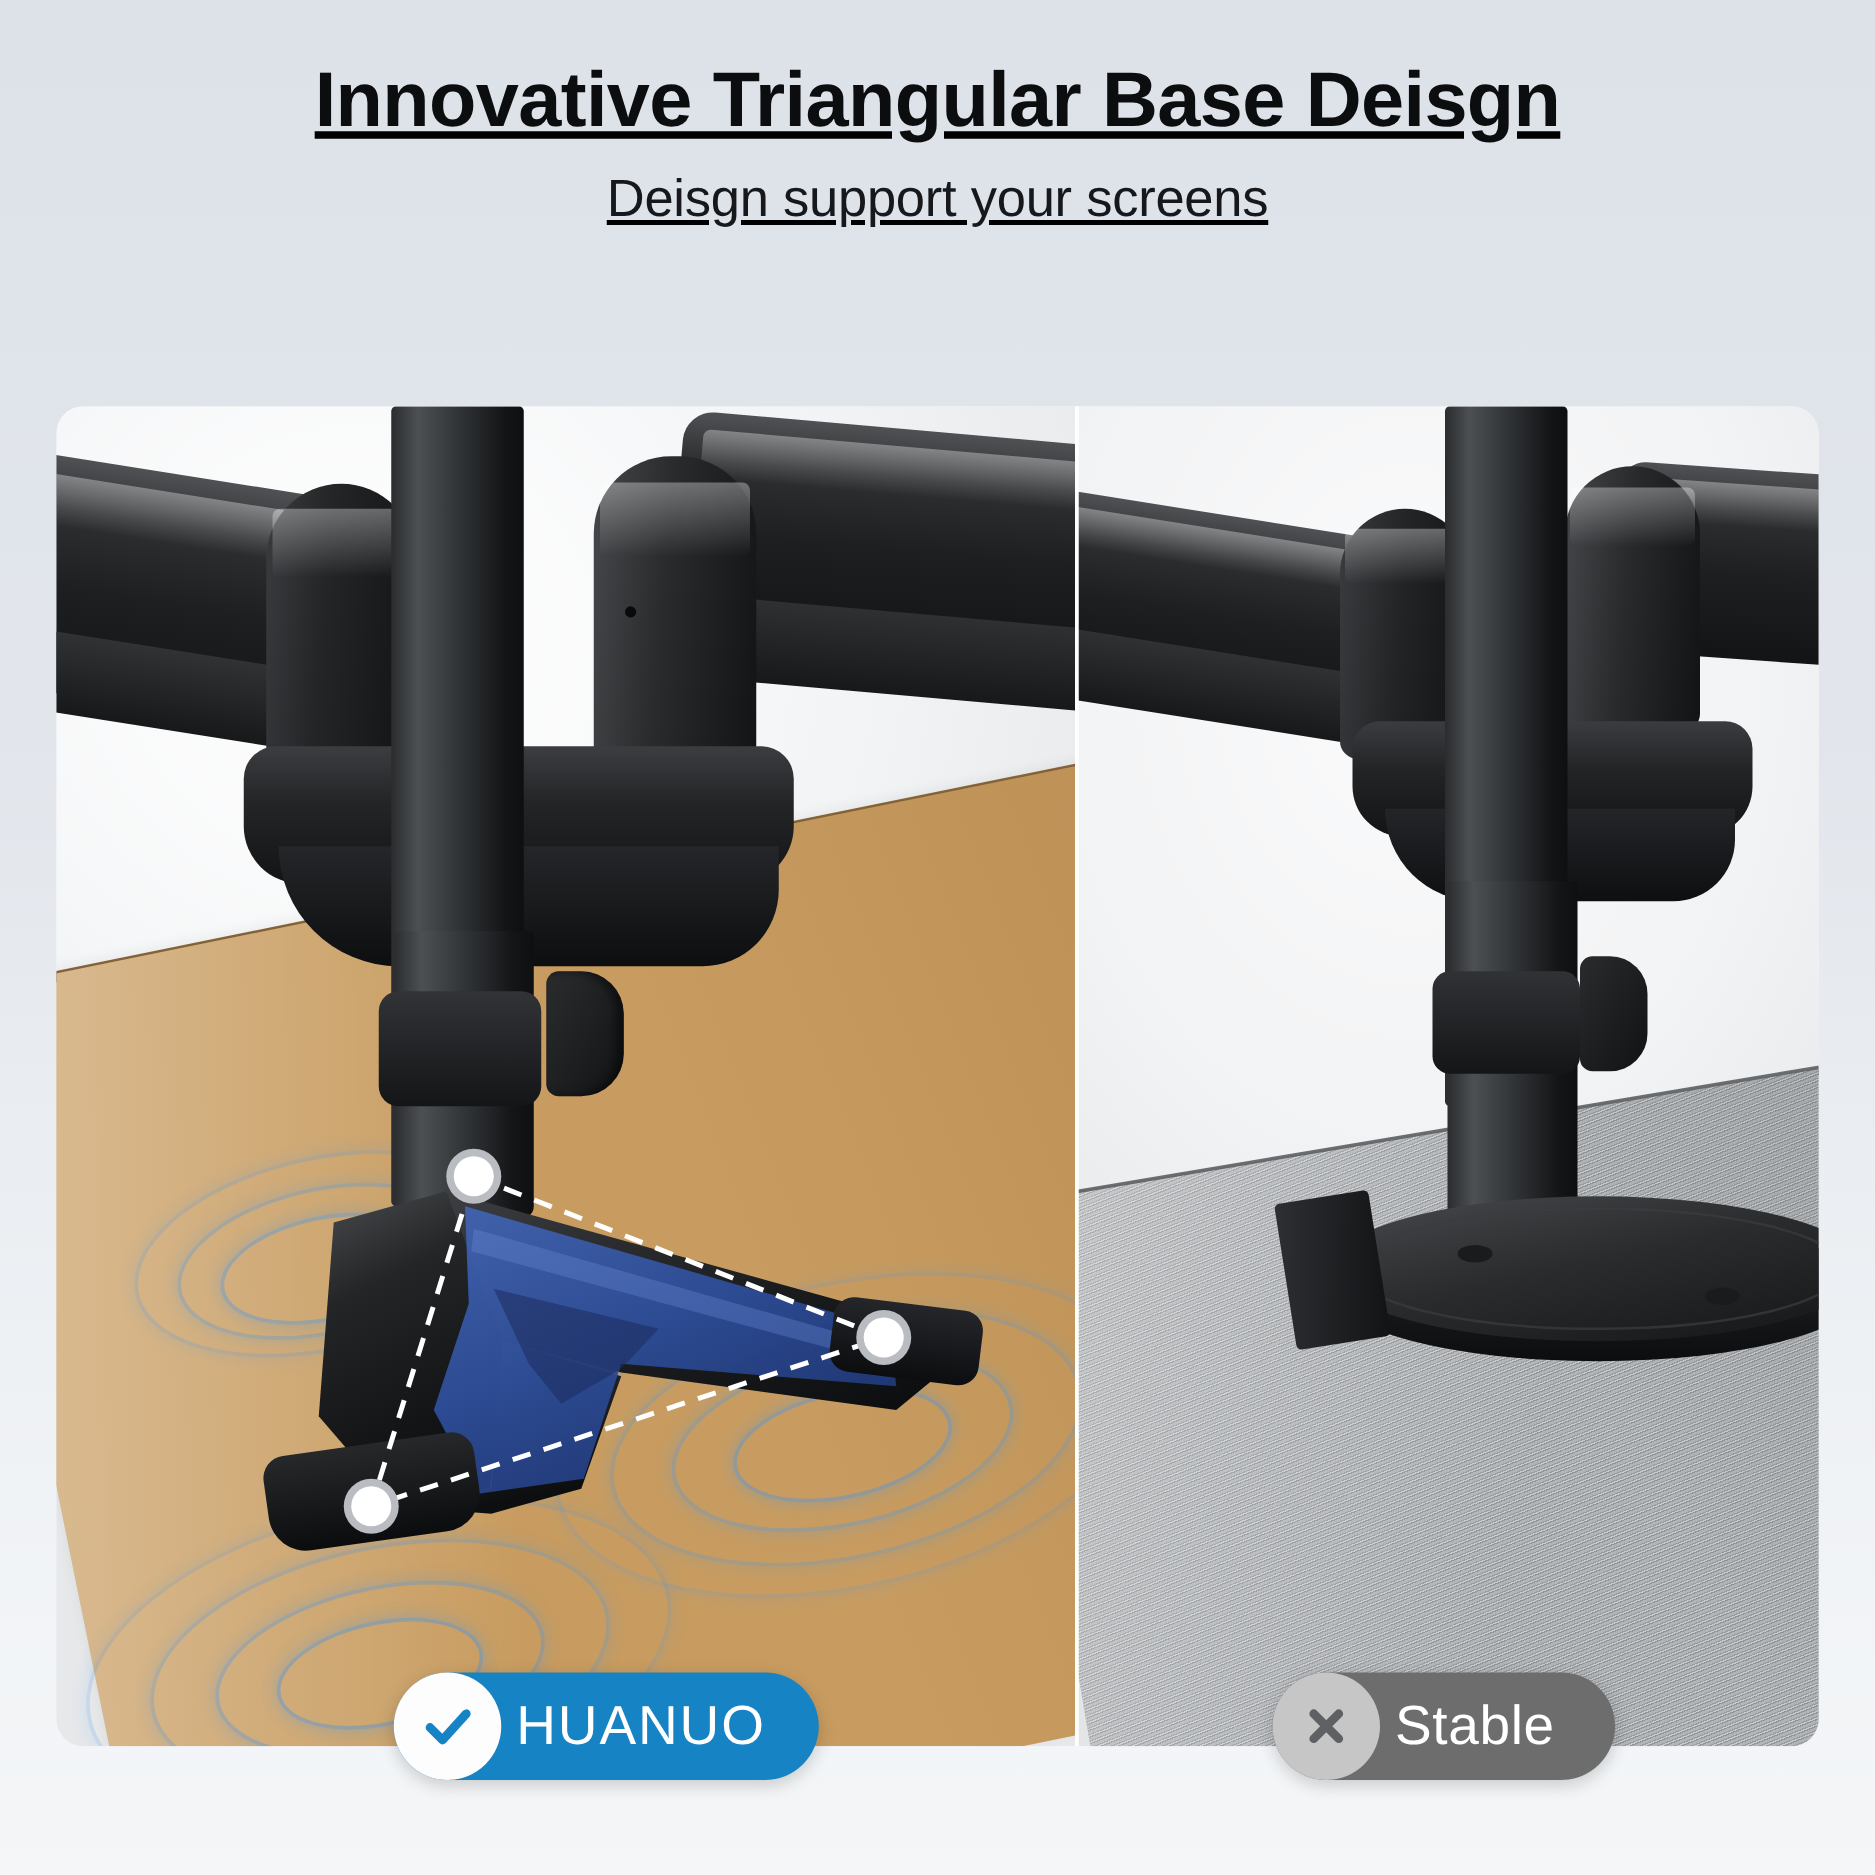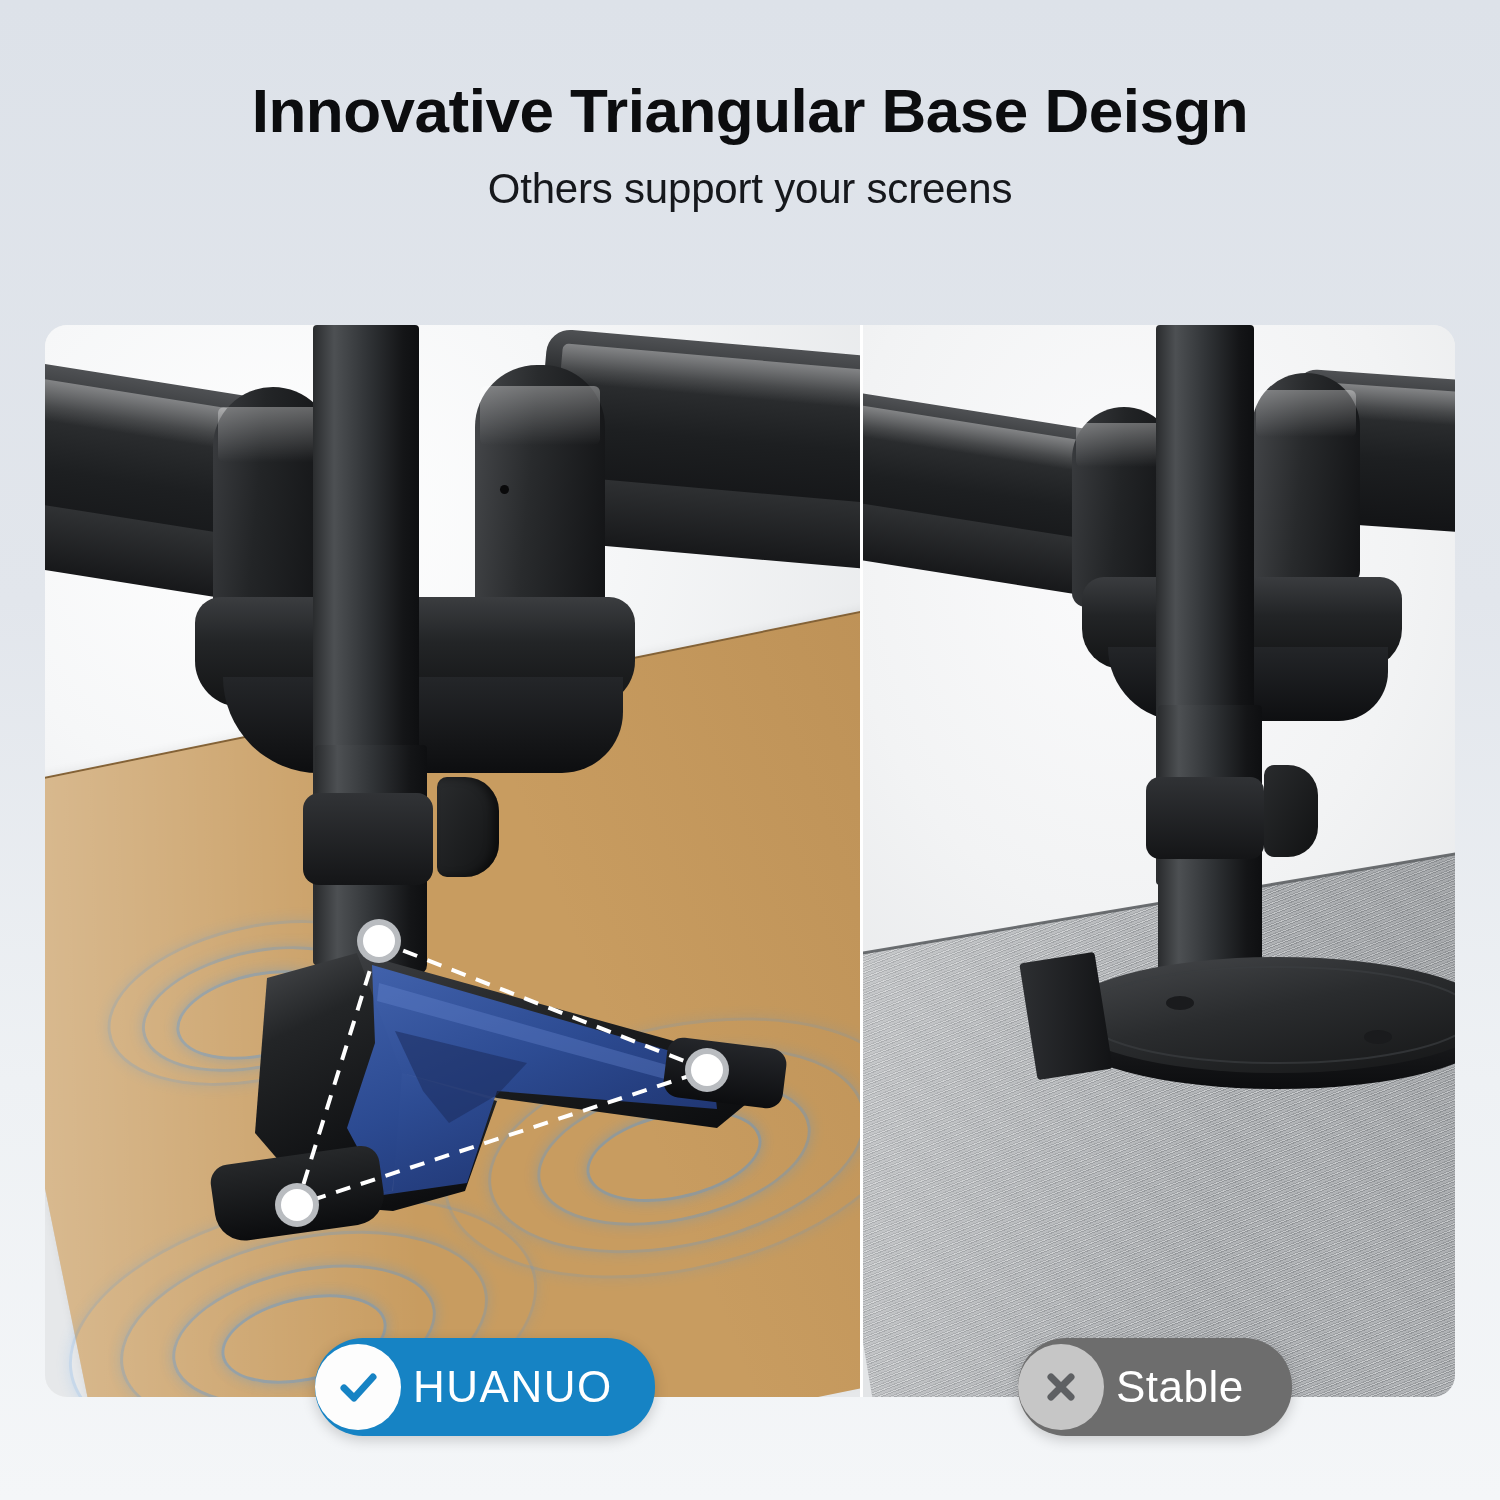--- a/index.html
+++ b/index.html
@@ -14,22 +14,23 @@
     background: linear-gradient(180deg, #dde2e9 0%, #e2e6ec 40%, #eef1f4 72%, #f4f6f8 100%);
     position: relative;
   }
 
   
   .header {
     position: absolute;
     left: 0; top: 0;
     width: 1500px;
     text-align: center;
-    padding-top: 78px;
+    padding-top: 48px;
     box-sizing: border-box;
+    text-decoration: underline;
   }
   .title {
     font-size: 62px;
     font-weight: bold;
     color: #0c0d0f;
     letter-spacing: -0.5px;
     line-height: 1.05;
     margin: 0;
     white-space: nowrap;
   }
@@ -181,21 +182,21 @@
 
   
   .tri-svg { position: absolute; left: 0; top: 0; z-index: 30; }
 
   
   .badge {
     position: absolute;
     display: flex;
     align-items: center;
     border-radius: 48px;
-    height: 98px;
+    height: 86px;
     z-index: 60;
     box-shadow: 0 4px 14px rgba(0,0,0,.18);
   }
   .badge-huanuo {
     left: 315px;
     top: 1338px;
     padding-right: 42px;
     background: #1683c4;
   }
   .badge-others {
@@ -222,21 +223,21 @@
     letter-spacing: 0.5px;
     white-space: nowrap;
   }
   .badge-huanuo .badge-text { letter-spacing: 1.5px; }
 </style>
 </head>
 <body>
 
 <div class="header">
   <h1 class="title">Innovative Triangular Base Deisgn</h1>
-  <p class="subtitle">Others support your screens</p>
+  <p class="subtitle">Deisgn support your screens</p>
 </div>
 
 <div class="board">
 
   <div class="panel panel-left">
     <div class="wall-left"></div>
 
     <div class="desk-wood-edge"></div>
     <div class="desk-wood"></div>
 

